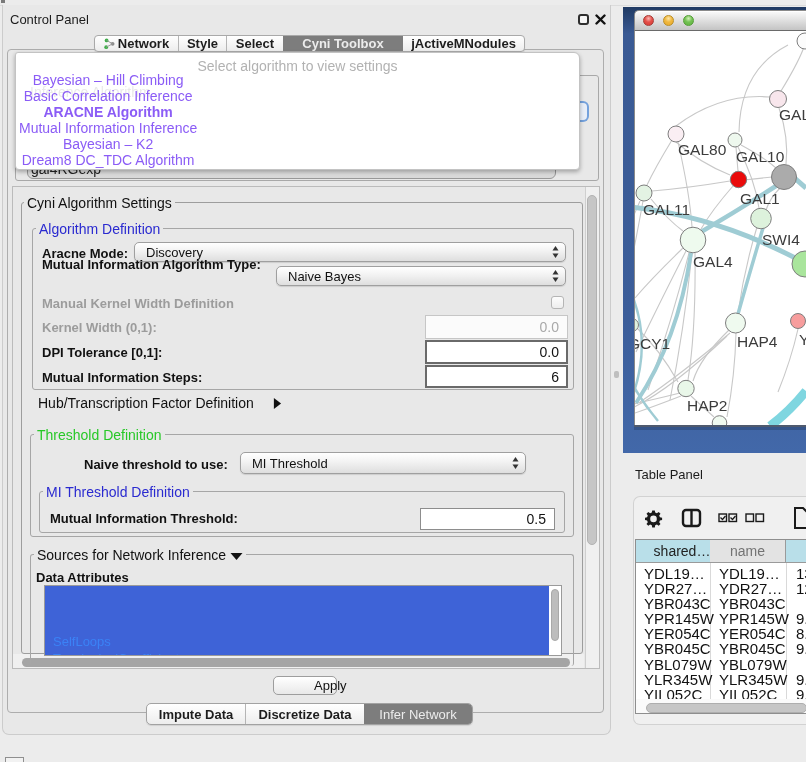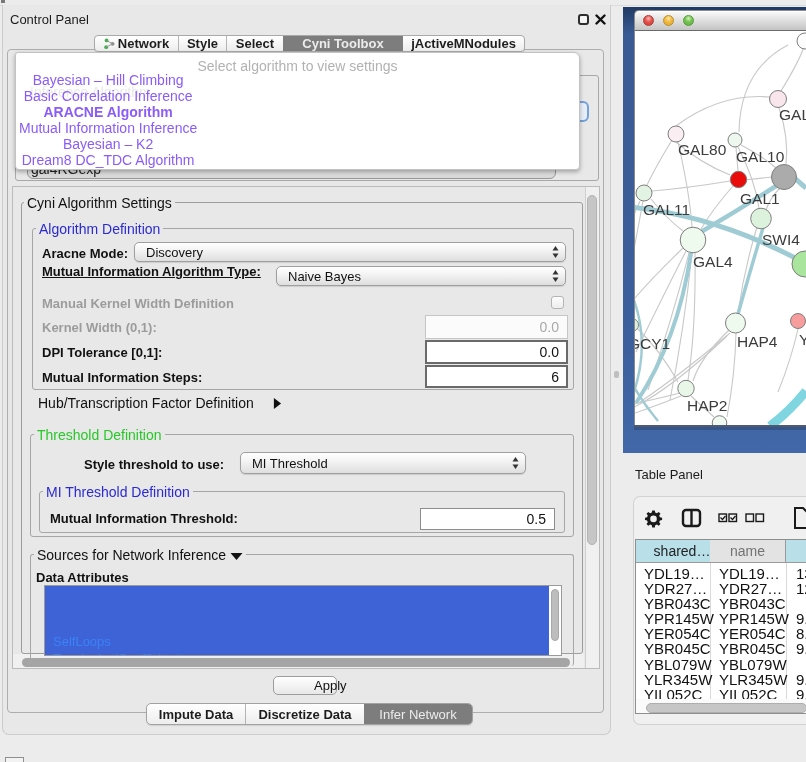--- a/index.html
+++ b/index.html
@@ -66,21 +66,21 @@
 
 <div class="abs lbl b" style="left:42px;top:246px;">Aracne Mode:</div>
 <div class="combo" style="left:134px;top:242px;width:432px;height:20px;">
     <span style="position:absolute;left:11px;top:2px;">Discovery</span>
     <svg class="ar" width="7" height="12" viewBox="0 0 7 12">
       <path d="M3.5 0 L6.5 4.5 H0.5 Z" fill="#333"></path>
       <path d="M3.5 12 L6.5 7.5 H0.5 Z" fill="#333"></path>
     </svg>
   </div>
 
-<div class="abs lbl b" style="left:42px;top:264px;text-decoration:underline;">Mutual Information Algorithm Type:</div>
+<div class="abs lbl b" style="left:42px;top:257px;">Mutual Information Algorithm Type:</div>
 <div class="combo" style="left:276px;top:266px;width:290px;height:20px;">
     <span style="position:absolute;left:11px;top:2px;">Naive Bayes</span>
     <svg class="ar" width="7" height="12" viewBox="0 0 7 12">
       <path d="M3.5 0 L6.5 4.5 H0.5 Z" fill="#333"></path>
       <path d="M3.5 12 L6.5 7.5 H0.5 Z" fill="#333"></path>
     </svg>
   </div>
 
 <div class="abs lbl b" style="left:42px;top:296px;color:#9c9c9c;">Manual Kernel Width Definition</div>
 <div class="abs" style="left:551px;top:296px;width:13px;height:13px;border:1px solid #b5b5b5;border-radius:3px;background:linear-gradient(#fdfdfd,#ededed);"></div>
@@ -95,21 +95,21 @@
 <div class="tf" style="left:425px;top:365px;width:143px;height:23px;border:2px solid #6a6a6a;padding:2px 7px 0 0;">6</div>
 
 <div class="abs" style="left:38px;top:395px;font-size:14px;color:#111;white-space:nowrap;">Hub/Transcription Factor Definition</div>
 <svg class="abs" style="left:273px;top:398px;" width="9" height="11" viewBox="0 0 10 12">
     <path d="M1 0 L9 6 L1 12 Z" fill="#111"></path>
   </svg>
 
 <div class="grp" style="left:30px;top:434px;width:544px;height:103px;"></div>
 <div class="gtit" style="left:34px;top:427px;color:#28c828;">Threshold Definition</div>
 
-<div class="abs lbl b" style="left:84px;top:457px;">Style threshold to use:</div>
+<div class="abs lbl b" style="left:84px;top:457px;">Naive threshold to use:</div>
 <div class="combo" style="left:240px;top:452px;width:286px;height:22px;">
     <span style="position:absolute;left:11px;top:3px;">MI Threshold</span>
     <svg class="ar" width="7" height="12" viewBox="0 0 7 12">
       <path d="M3.5 0 L6.5 4.5 H0.5 Z" fill="#333"></path>
       <path d="M3.5 12 L6.5 7.5 H0.5 Z" fill="#333"></path>
     </svg>
   </div>
 
 <div class="grp" style="left:39px;top:491px;width:526px;height:42px;"></div>
 <div class="gtit" style="left:43px;top:484px;color:#2a2ad0;">MI Threshold Definition</div>

